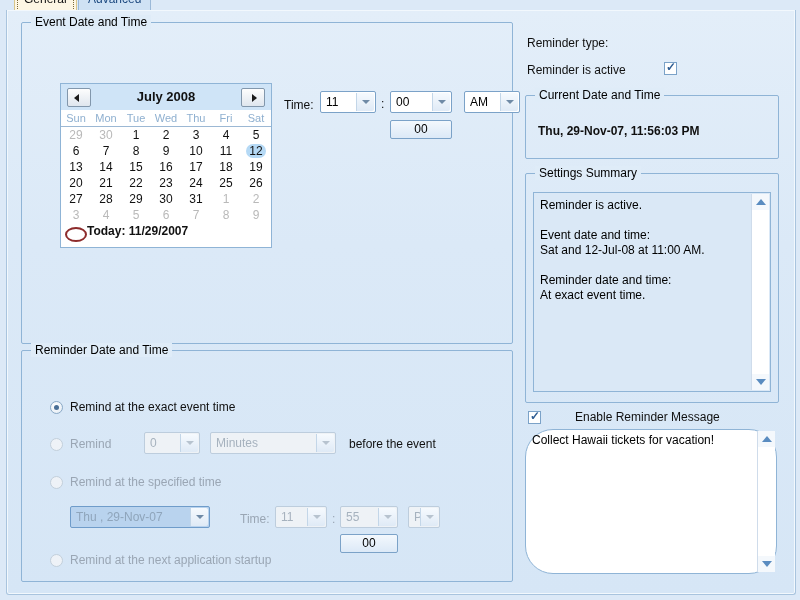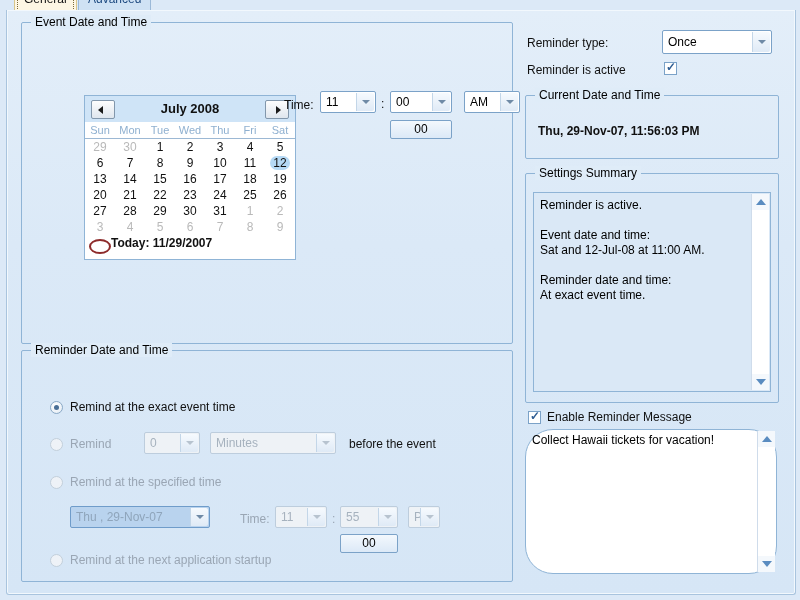--- a/index.html
+++ b/index.html
@@ -126,21 +126,21 @@
     <div class="tab inactive" style="left:78px;">
       <span>Advanced</span>
     </div>
   </div>
 
   <div class="tabpage">
 
     <div class="grp" style="left:14px;top:12px;width:490px;height:320px;">
       <span class="cap">Event Date and Time</span>
 
-      <div class="cal" style="left:38px;top:72px;width:210px;height:163px;margin-left:24px;">
+      <div class="cal" style="left:38px;top:60px;width:210px;height:163px;">
         <div class="hdr">
           <div class="navb l"></div>
           <div class="title">July 2008</div>
           <div class="navb r"></div>
         </div>
         <table>
           <thead>
               <tr id="cal-head">
                 <th>Sun</th>
                 <th>Mon</th>
@@ -270,24 +270,20 @@
         <span class="val">PM</span>
         <span class="btn"></span>
       </div>
       <div class="spin" style="left:318px;top:183px;width:58px;height:19px;line-height:17px;">00</div>
 
       <span class="radio dis" style="left:28px;top:203px;"></span>
       <span class="lbl dis" style="left:48px;top:202px;">Remind at the next application startup</span>
     </div>
 
     <span class="lbl" style="left:520px;top:26px;">Reminder type:</span>
-    <div class="combo" style="left:655px;top:20px;width:110px;height:24px;">
-      <span class="val" style="line-height:22px;">Once</span>
-      <span class="btn"></span>
-    </div>
 
     <span class="lbl" style="left:520px;top:53px;">Reminder is active</span>
     <span class="chk on" style="left:657px;top:52px;"></span>
 
     <div class="grp" style="left:518px;top:85px;width:252px;height:62px;">
       <span class="cap">Current Date and Time</span>
       <span class="lbl bold" style="left:12px;top:28px;">Thu, 29-Nov-07, 11:56:03 PM</span>
     </div>
 
     <div class="grp" style="left:518px;top:163px;width:252px;height:228px;">
@@ -302,21 +298,21 @@
 At exact event time.</div>
         <div class="vscroll">
           <div class="thumbtrack"></div>
           <div class="up"></div>
           <div class="dn"></div>
         </div>
       </div>
     </div>
 
     <span class="chk on" style="left:521px;top:401px;"></span>
-    <span class="lbl" style="left:540px;top:400px;">Enable Reminder Message</span>
+    <span class="lbl" style="left:568px;top:400px;">Enable Reminder Message</span>
 
     <div class="panel white" style="left:518px;top:419px;width:252px;height:145px;">
       <div class="content" style="top:3px;">Collect Hawaii tickets for vacation!</div>
       <div class="vscroll">
         <div class="thumbtrack"></div>
         <div class="up"></div>
         <div class="dn"></div>
       </div>
     </div>
 

